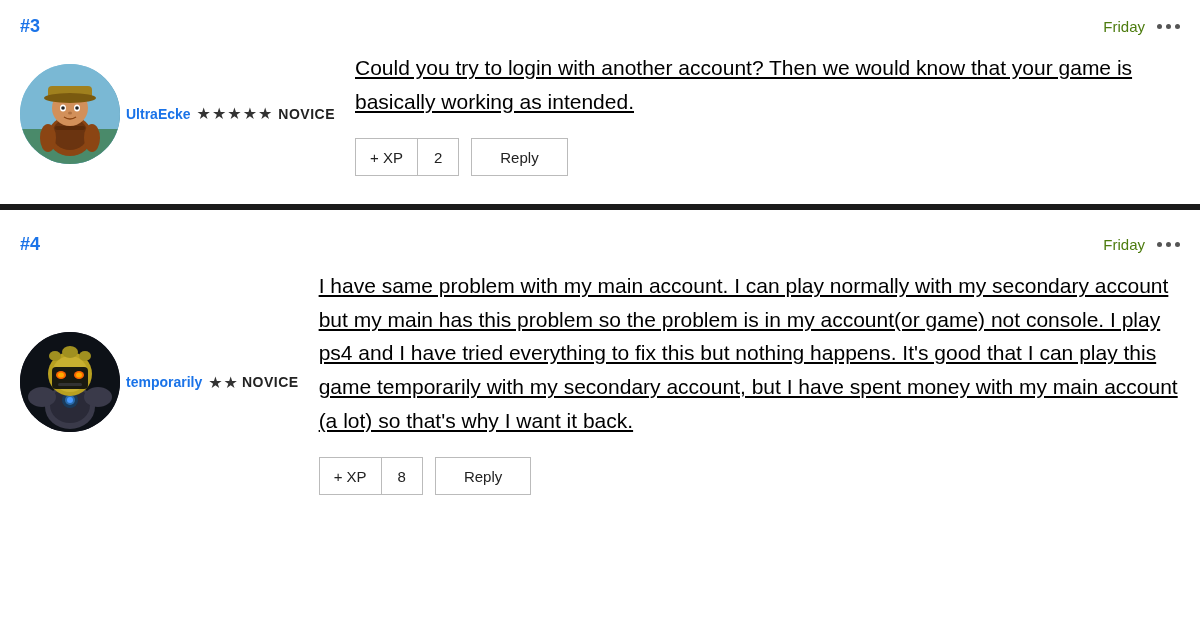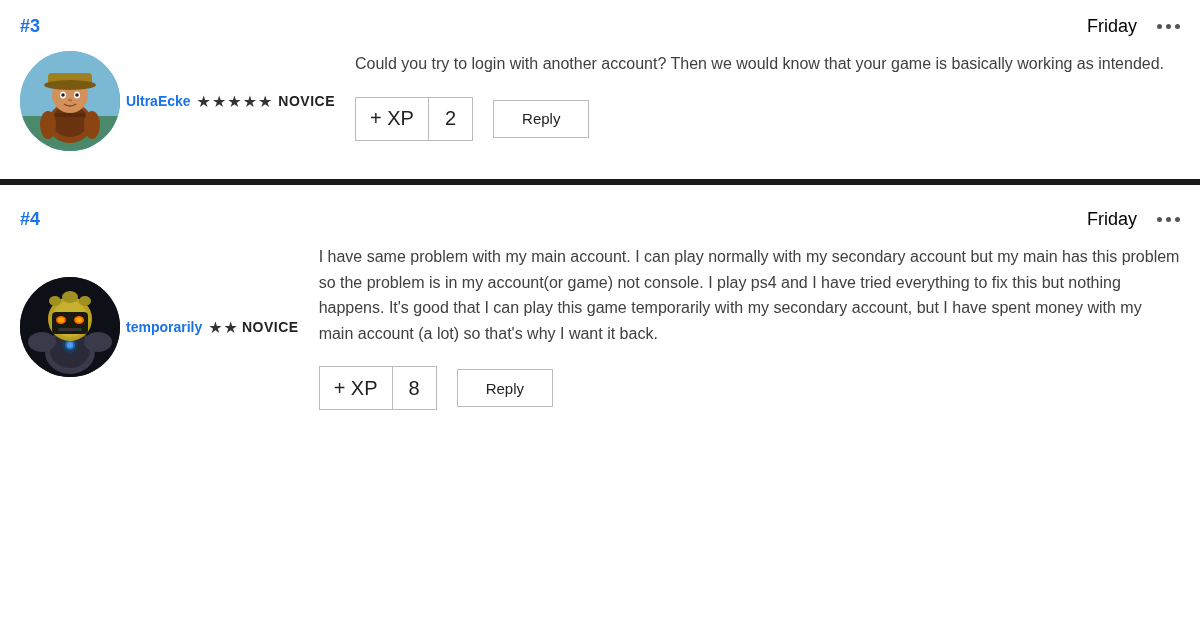--- a/index.html
+++ b/index.html
@@ -26,23 +26,23 @@
     .post-number {
       color: #1a73e8;
       font-size: 18px;
       font-weight: 600;
       text-decoration: none;
     }
 
     .post-meta {
       display: flex;
       align-items: center;
-      gap: 20px;
-      color: #000000;
-      font-size: 18px;
+      gap: 12px;
+      color: #4d7c0f;
+      font-size: 15px;
     }
 
     .dots-menu {
       display: flex;
       gap: 4px;
       cursor: pointer;
     }
 
     .dot {
       width: 5px;
@@ -119,40 +119,41 @@
       display: flex;
       align-items: center;
       gap: 4px;
     }
 
     .post-content {
       flex: 1;
     }
 
     .post-text {
-      font-size: 16px;
+      font-size: 21px;
       line-height: 1.6;
-      color: #404040;
+      color: #000000;
       margin-bottom: 20px;
+      text-decoration: underline;
     }
 
     .post-actions {
       display: flex;
       align-items: center;
       gap: 0;
     }
 
     .xp-button {
       display: flex;
       align-items: center;
       border: 1.5px solid #bbb;
       background: #fff;
       cursor: pointer;
-      font-size: 20px;
-      height: 44px;
+      font-size: 15px;
+      height: 38px;
     }
 
     .xp-plus {
       padding: 0 14px;
       border-right: 1.5px solid #bbb;
       height: 100%;
       display: flex;
       align-items: center;
       font-weight: 500;
       color: #222;
@@ -162,21 +163,21 @@
       padding: 0 16px;
       height: 100%;
       display: flex;
       align-items: center;
       font-weight: 500;
       color: #222;
       background: #fff;
     }
 
     .reply-button {
-      margin-left: 20px;
+      margin-left: 12px;
       border: 1.5px solid #bbb;
       background: #fff;
       padding: 0 28px;
       height: 38px;
       font-size: 15px;
       cursor: pointer;
       color: #222;
       font-weight: 500;
     }
 

